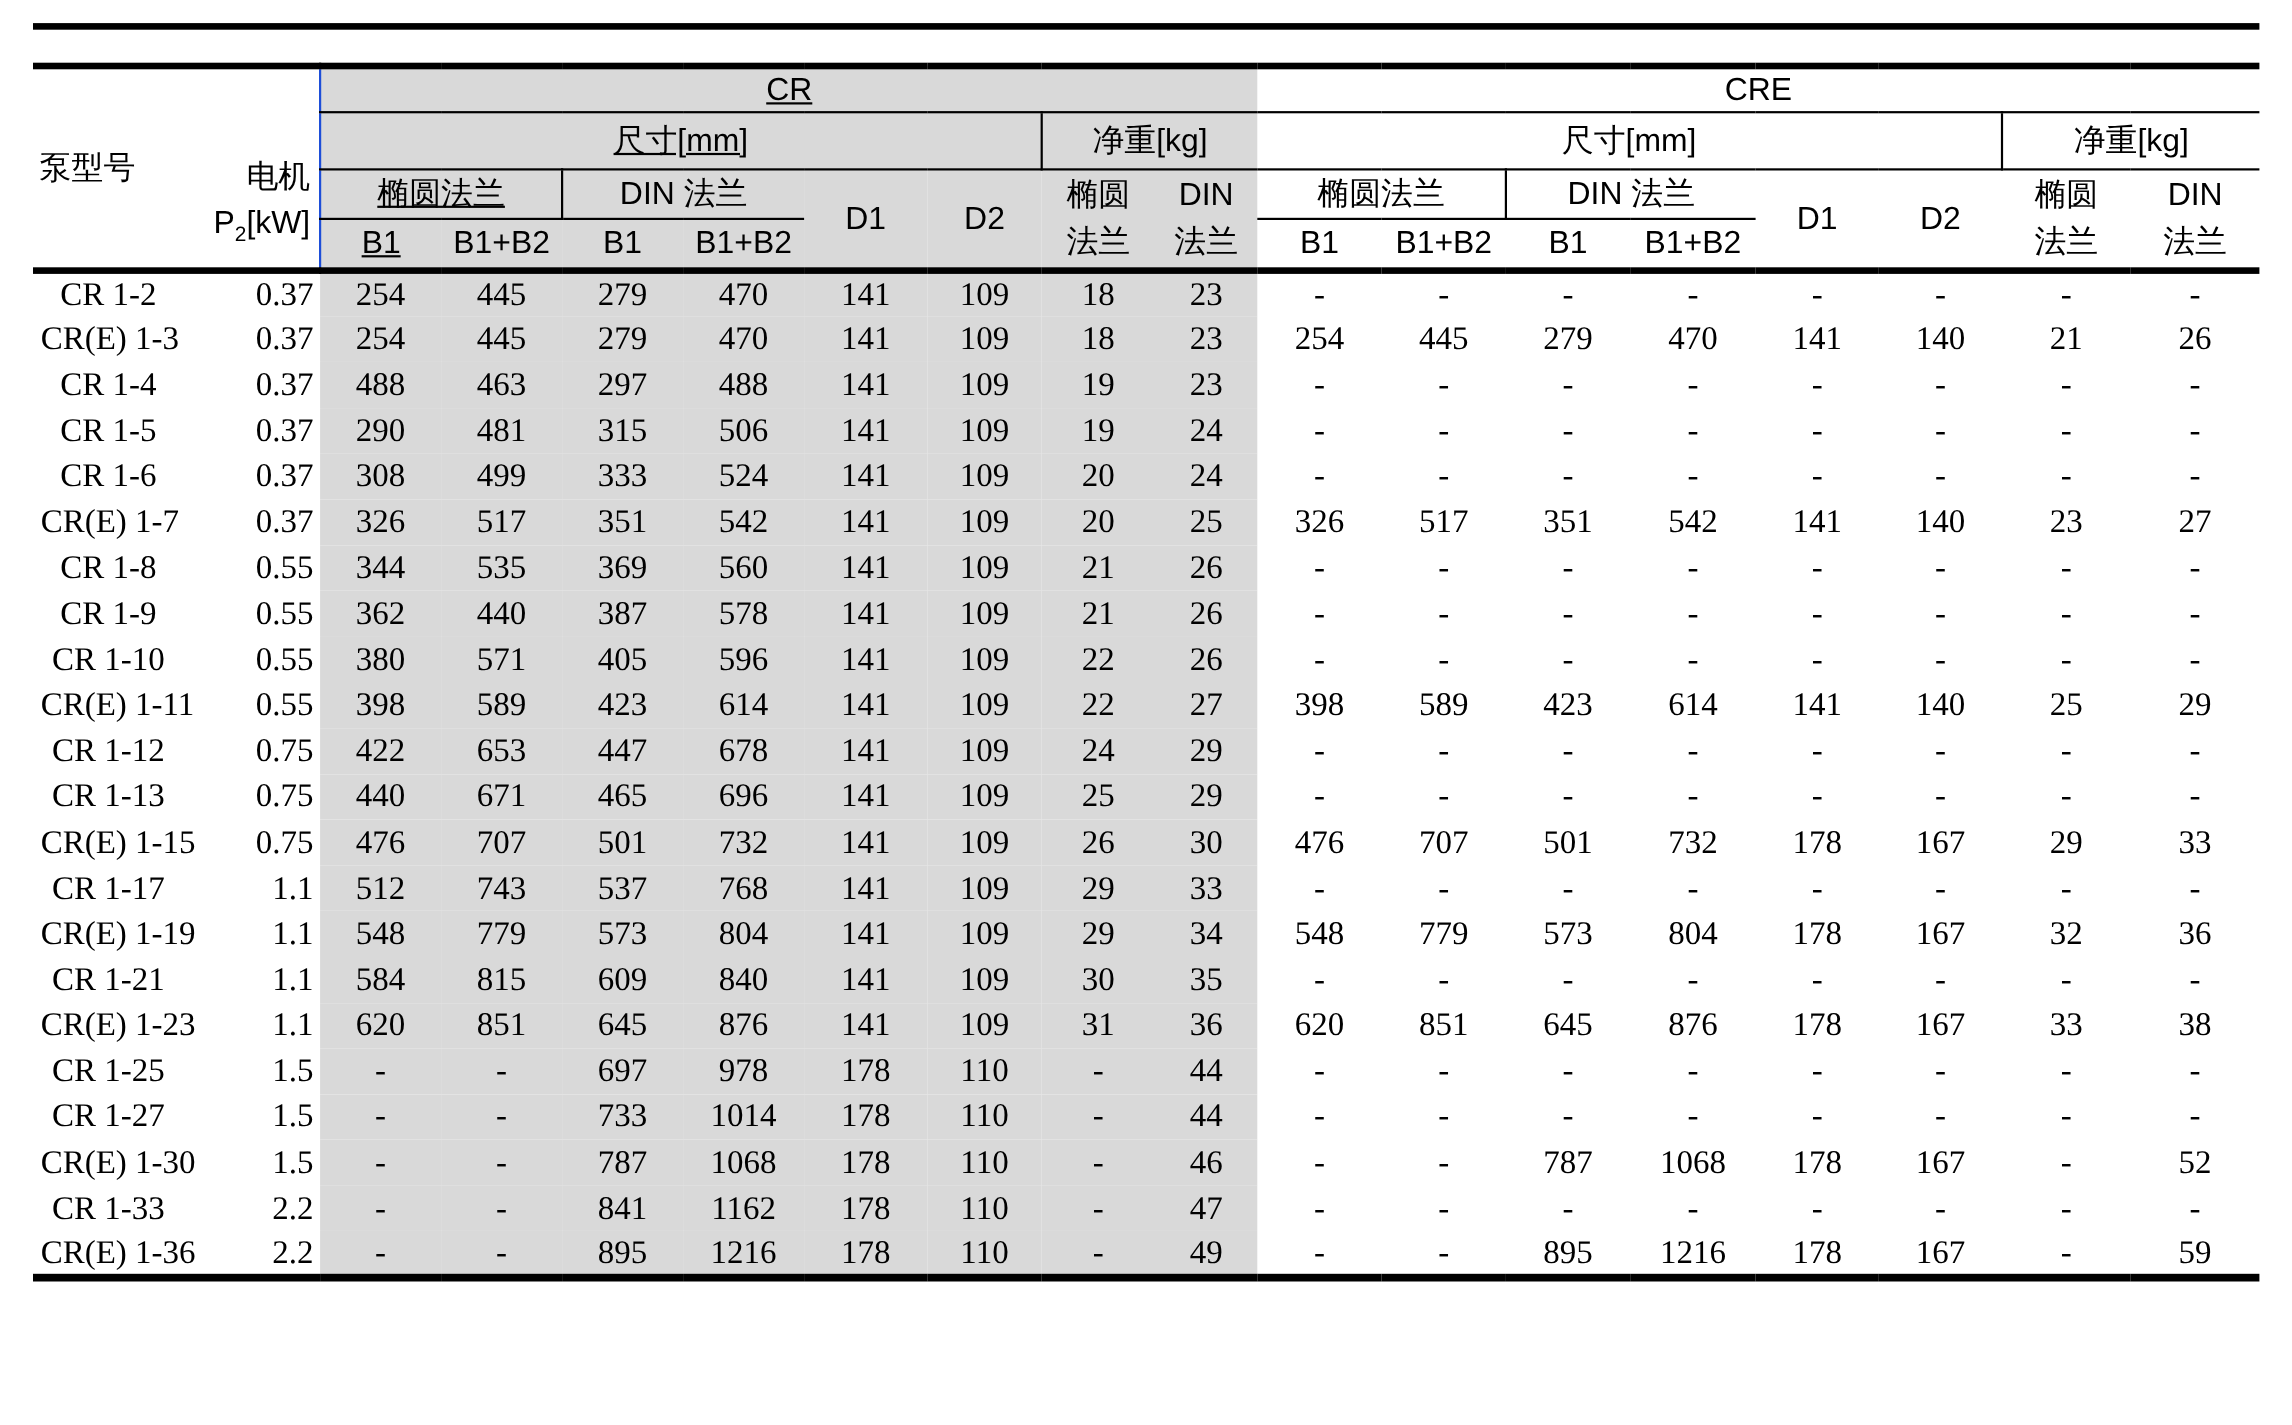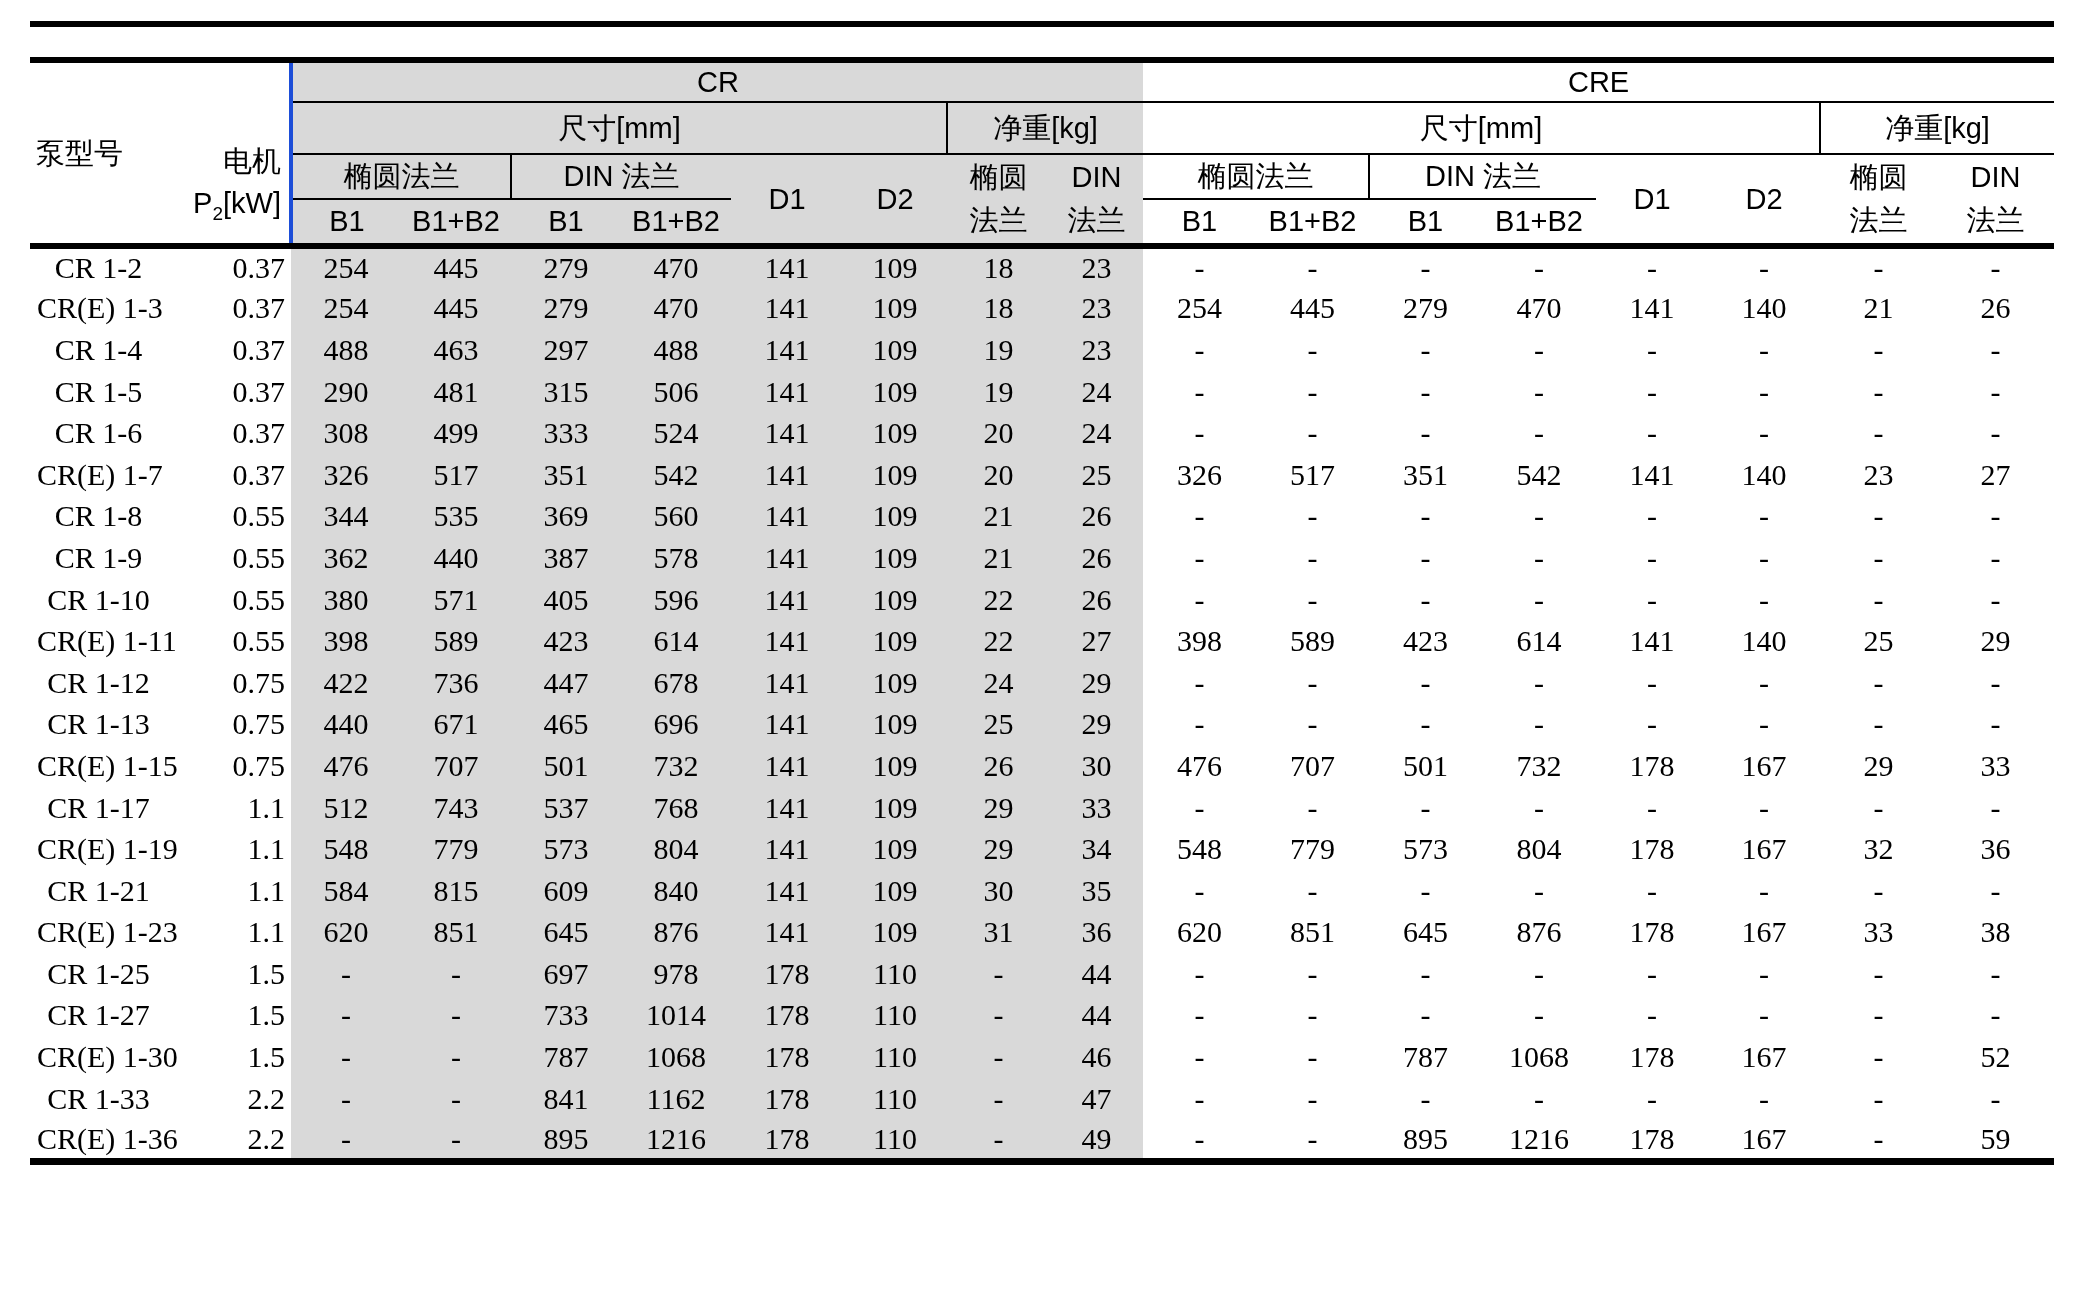--- a/index.html
+++ b/index.html
@@ -25,21 +25,21 @@
   thead { border-bottom:6px solid #000; }
   thead td {
     text-align:center; font-size:29px; padding:0;
     vertical-align:middle; line-height:1.2;
   }
   tr.ra td { height:42px; }
   tr.rb td { height:52px; }
   tr.rc td { height:45px; }
   tr.rd td { height:47px; }
   .g  { background:#d9d9d9; }
-  .bl { border-left:4px solid #1d4ed8; }
+  .bl { border-left:2px solid #1d4ed8;text-decoration:underline; }
   .br { border-right:2px solid #000; }
   .bb { border-bottom:2px solid #000; }
   td.model-h { text-align:left; padding-left:6px; vertical-align:middle; }
   td.p2-h { vertical-align:bottom; padding:0 8px 8px 0; text-align:right; }
   td.p2-h .hline { line-height:42px; white-space:nowrap; }
   td.p2-h sub { font-size:19px; }
   td.two div { line-height:43px; }
   tbody td {
     font-family:"Liberation Serif","DejaVu Serif",serif;
     font-size:30px; height:41.6px; padding:0;
@@ -326,21 +326,21 @@
           <td class="num">614</td>
           <td class="num">141</td>
           <td class="num">140</td>
           <td class="num">25</td>
           <td class="num">29</td>
         </tr>
         <tr>
           <td class="model">CR 1-12</td>
           <td class="p2">0.75</td>
           <td class="num g">422</td>
-          <td class="num g">736</td>
+          <td class="num g">653</td>
           <td class="num g">447</td>
           <td class="num g">678</td>
           <td class="num g">141</td>
           <td class="num g">109</td>
           <td class="num g">24</td>
           <td class="num g">29</td>
           <td class="num">-</td>
           <td class="num">-</td>
           <td class="num">-</td>
           <td class="num">-</td>

